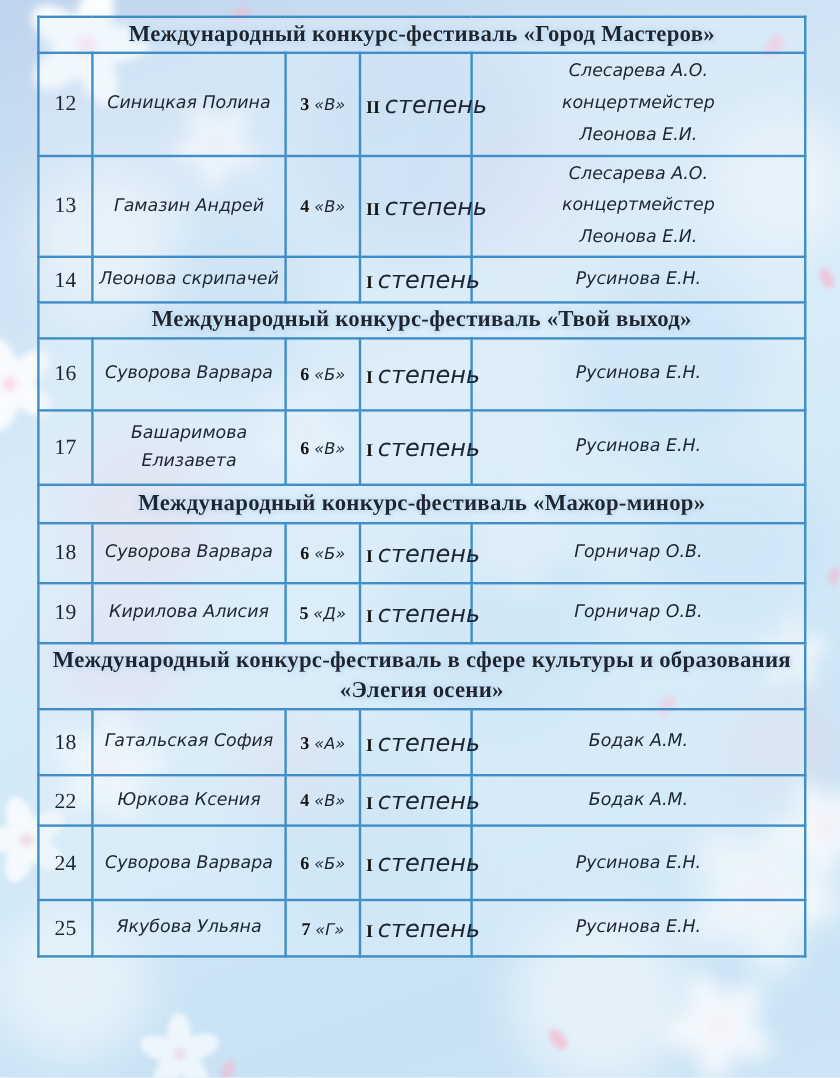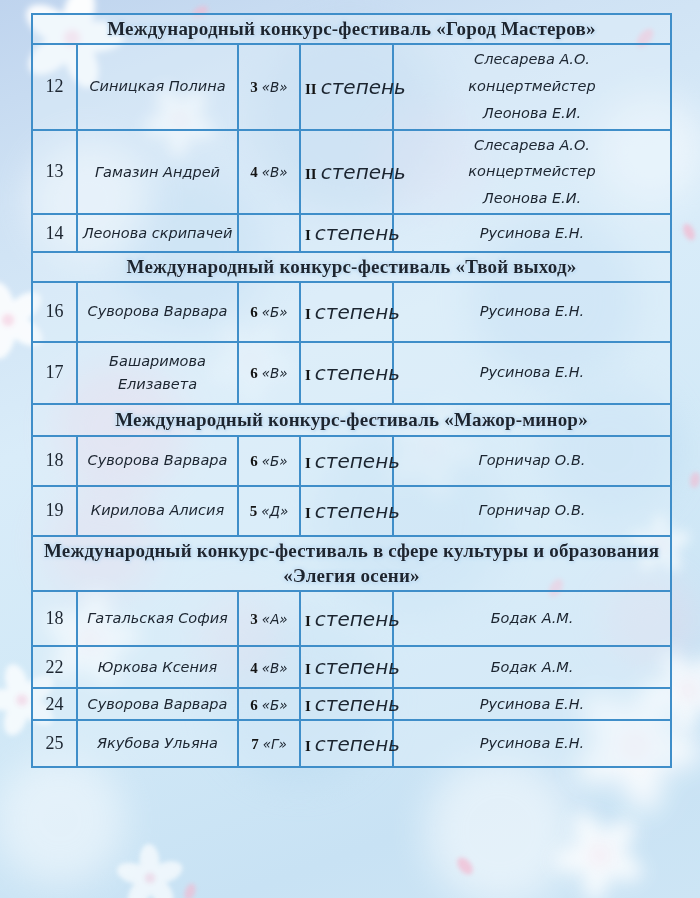--- a/index.html
+++ b/index.html
@@ -199,21 +199,21 @@
       <td class="teacher">Бодак А.М.</td>
     </tr>
     <tr style="height:42px">
       <td class="num">22</td>
       <td class="name">Юркова Ксения</td>
       <td class="cls"><span class="cnum">4</span><span class="clet">«В»</span></td>
       <td class="deg"><span class="droman">I</span><span class="dword">степень</span></td>
       <td class="teacher">Бодак А.М.</td>
     </tr>
 
-    <tr style="height:32px">
+    <tr style="height:62px">
       <td class="num">24</td>
       <td class="name">Суворова Варвара</td>
       <td class="cls"><span class="cnum">6</span><span class="clet">«Б»</span></td>
       <td class="deg"><span class="droman">I</span><span class="dword">степень</span></td>
       <td class="teacher">Русинова Е.Н.</td>
     </tr>
     <tr style="height:47px">
       <td class="num">25</td>
       <td class="name">Якубова Ульяна</td>
       <td class="cls"><span class="cnum">7</span><span class="clet">«Г»</span></td>

